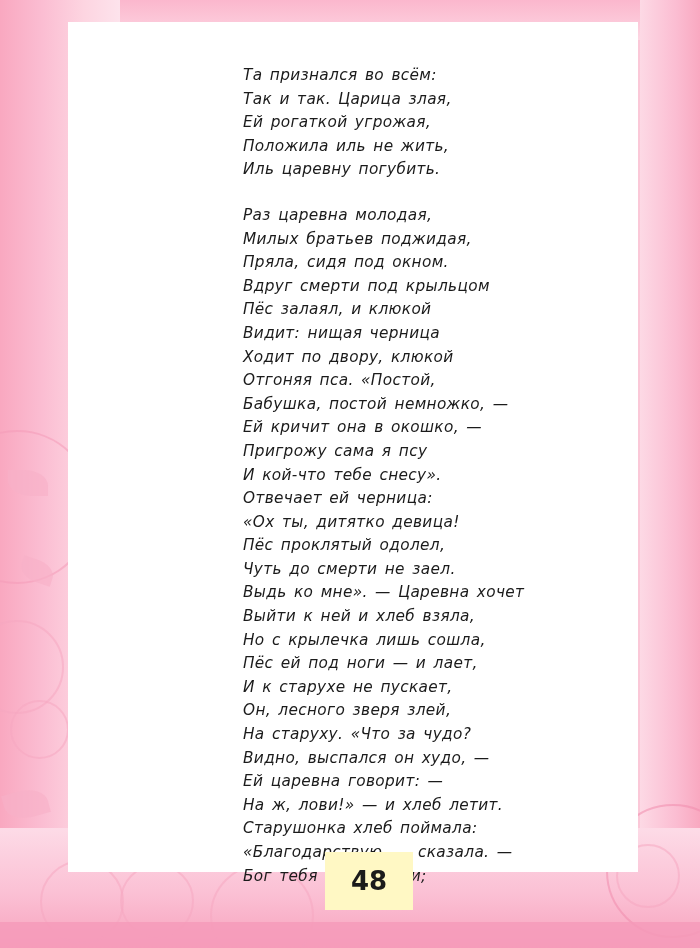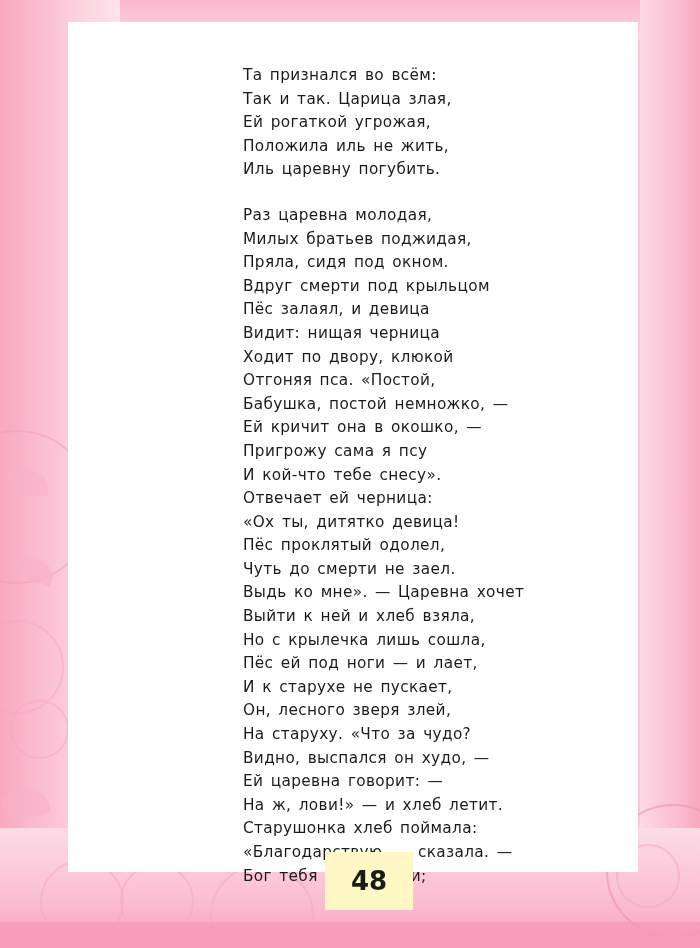--- a/index.html
+++ b/index.html
@@ -105,20 +105,21 @@
   .stanza:last-child { margin-bottom: 10px; }
 
   .line {
     font-family: "DejaVu Sans", sans-serif;
     font-size: 15.3px;
     line-height: 23.6px;
     color: #1b1b1b;
     letter-spacing: .35px;
     word-spacing: 2.2px;
     white-space: pre;
+    font-style: italic;
   }
 
   
   .page-number-box {
     position: absolute;
     left: 325px;
     bottom: 38px;
     width: 88px;
     height: 58px;
     background: #fff8c4;
@@ -167,21 +168,21 @@
         <div class="line">Ей рогаткой угрожая,</div>
         <div class="line">Положила иль не жить,</div>
         <div class="line">Иль царевну погубить.</div>
       </div>
 
       <div class="stanza">
         <div class="line">Раз царевна молодая,</div>
         <div class="line">Милых братьев поджидая,</div>
         <div class="line">Пряла, сидя под окном.</div>
         <div class="line">Вдруг смерти под крыльцом</div>
-        <div class="line">Пёс залаял, и девица</div>
+        <div class="line">Пёс залаял, и клюкой</div>
         <div class="line">Видит: нищая черница</div>
         <div class="line">Ходит по двору, клюкой</div>
         <div class="line">Отгоняя пса. «Постой,</div>
         <div class="line">Бабушка, постой немножко, —</div>
         <div class="line">Ей кричит она в окошко, —</div>
         <div class="line">Пригрожу сама я псу</div>
         <div class="line">И кой-что тебе снесу».</div>
         <div class="line">Отвечает ей черница:</div>
         <div class="line">«Ох ты, дитятко девица!</div>
         <div class="line">Пёс проклятый одолел,</div>

